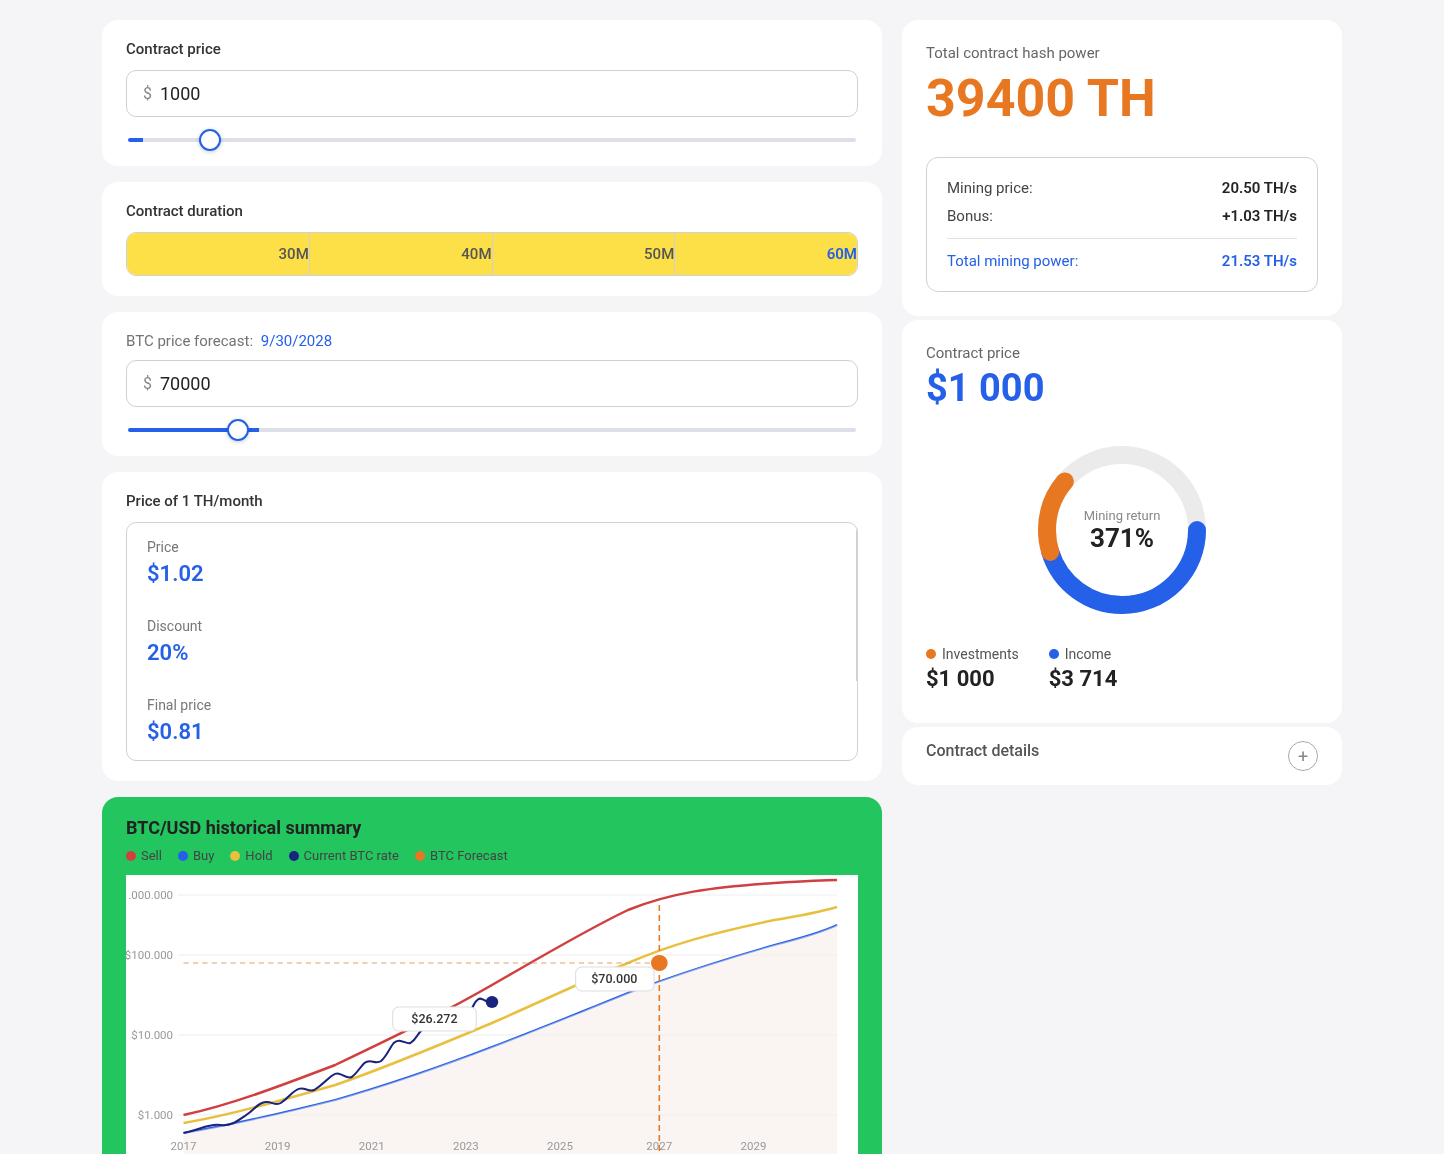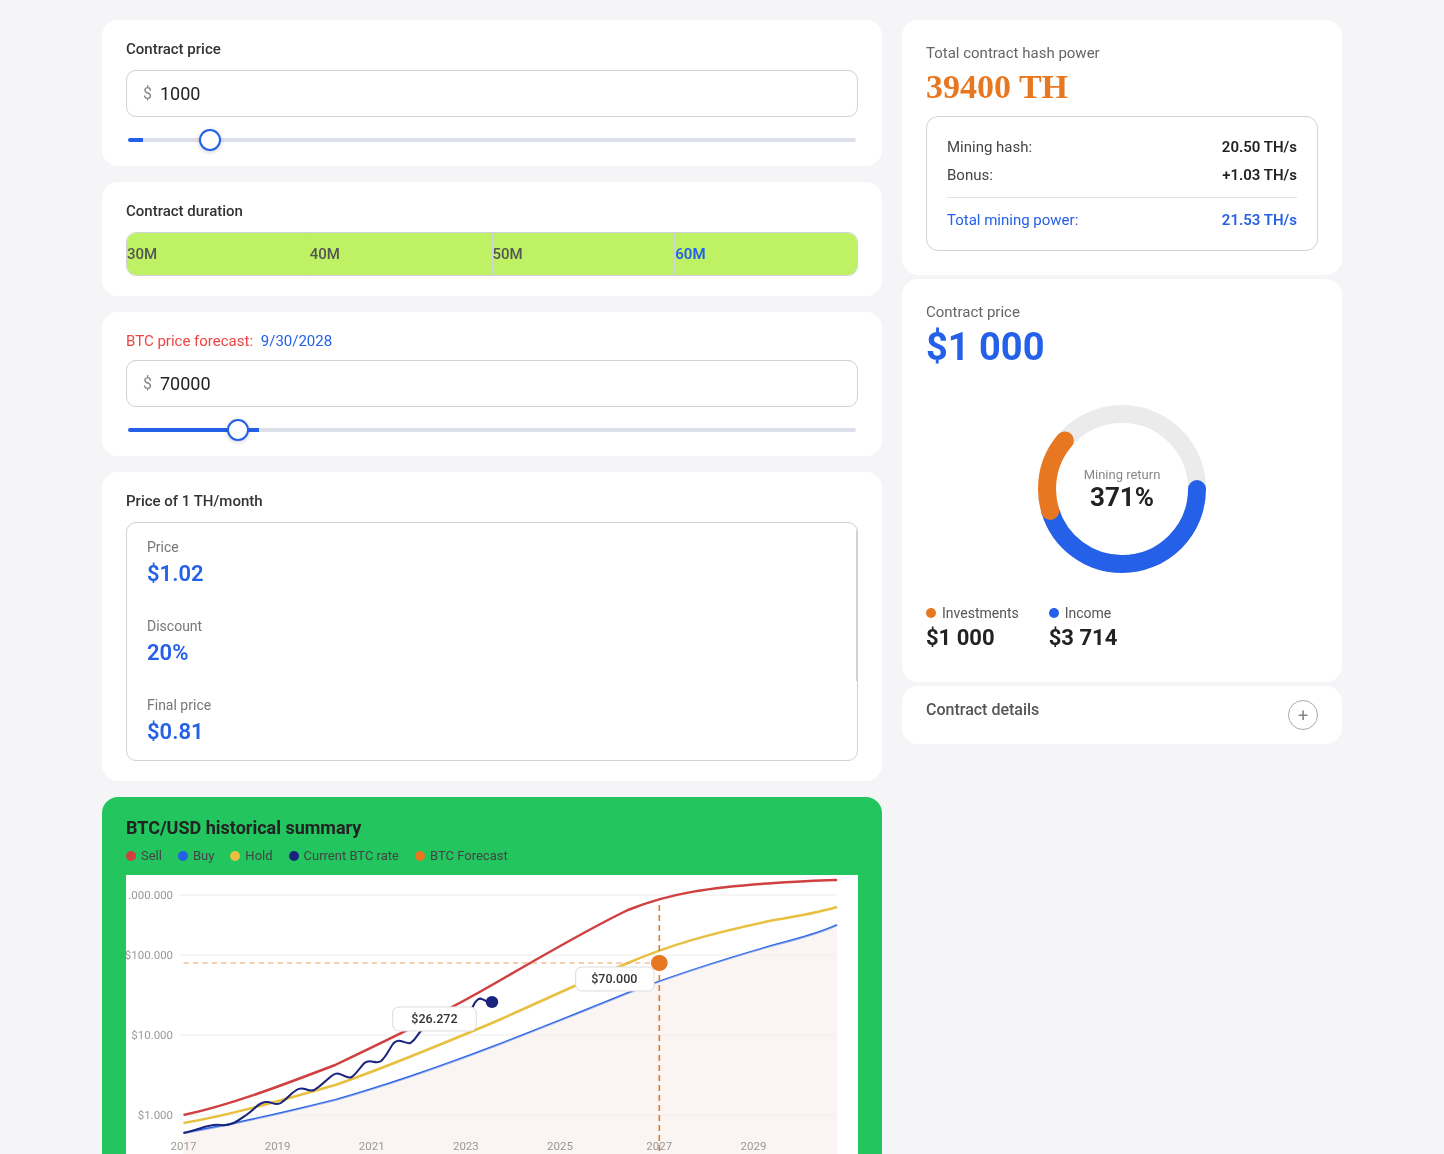--- a/index.html
+++ b/index.html
@@ -87,38 +87,38 @@
     
     .duration-tabs {
       display: flex;
       border: 1.5px solid #d0d0d8;
       border-radius: 10px;
       overflow: hidden;
     }
     .duration-tab {
       flex: 1;
       padding: 12px 0;
-      text-align: left;
+      text-align: right;
       font-size: 15px;
       font-weight: 500;
       color: #555;
       cursor: pointer;
       border-right: 1.5px solid #d0d0d8;
-      background: #bef264;
+      background: #fde047;
     }
     .duration-tab:last-child { border-right: none; }
     .duration-tab.active { color: #2460e8; font-weight: 600; }
     
     .forecast-label {
       font-size: 15px;
       color: #333;
       margin-bottom: 10px;
     }
     .forecast-label span {
-      color: #ef4444;
+      color: #737373;
     }
     
     .price-table {
       border: 1.5px solid #d0d0d8;
       border-radius: 10px;
       overflow: hidden;
       display: flex;
       flex-direction: column;
     }
     .price-cell {
@@ -181,25 +181,24 @@
       background: #fff;
       border-radius: 16px;
       padding: 24px;
     }
     .hash-power-label {
       font-size: 15px;
       color: #666;
       margin-bottom: 6px;
     }
     .hash-power-value {
-      font-size: 34px;
+      font-size: 52px;
       font-weight: 700;
       color: #e87722;
-      margin-bottom: 10px;
-      font-family: Liberation Serif, serif;
+      margin-bottom: 28px;
     }
     .mining-details-box {
       border: 1.5px solid #d0d0d8;
       border-radius: 12px;
       padding: 16px 20px;
     }
     .mining-row {
       display: flex;
       justify-content: space-between;
       align-items: center;
@@ -466,21 +465,21 @@
     </div>
   </div>
 
   <div class="right-panel">
 
     <div class="hash-power-card">
       <div class="hash-power-label">Total contract hash power</div>
       <div class="hash-power-value">39400 TH</div>
       <div class="mining-details-box">
         <div class="mining-row">
-          <span class="mining-row-label">Mining hash:</span>
+          <span class="mining-row-label">Mining price:</span>
           <span class="mining-row-value">20.50 TH/s</span>
         </div>
         <div class="mining-row">
           <span class="mining-row-label">Bonus:</span>
           <span class="mining-row-value">+1.03 TH/s</span>
         </div>
         <div class="divider" style="margin:8px 0;"></div>
         <div class="mining-row total">
           <span class="mining-row-label">Total mining power:</span>
           <span class="mining-row-value">21.53 TH/s</span>

